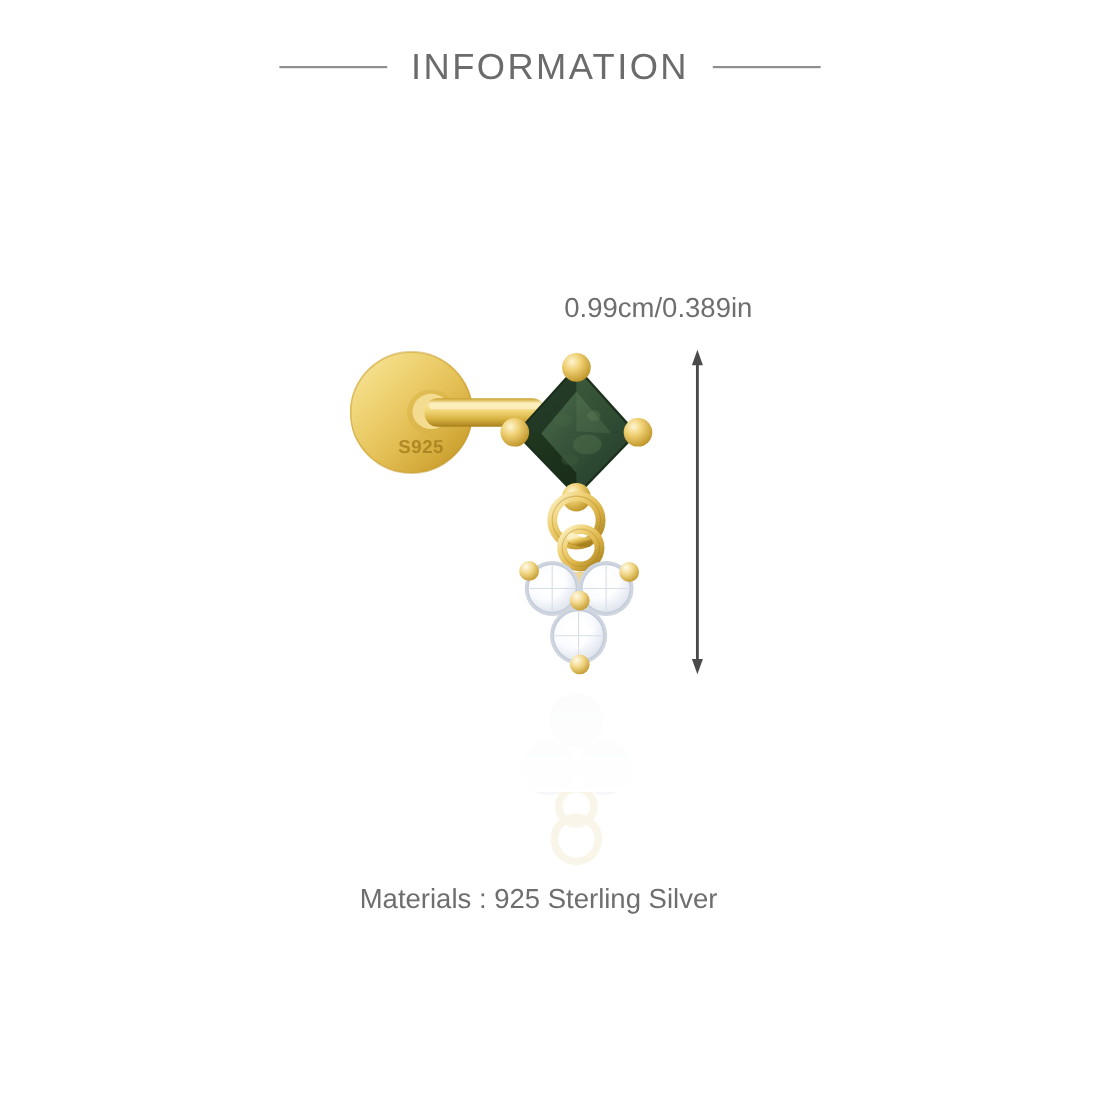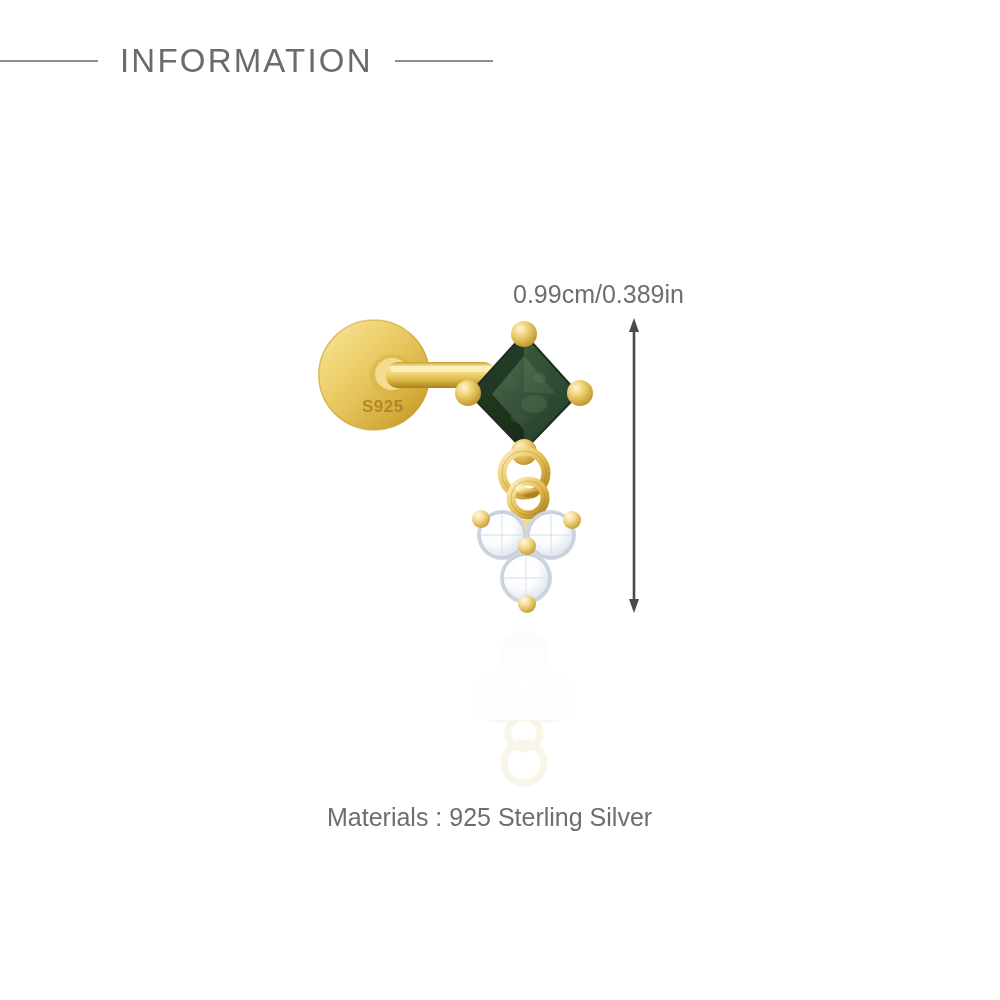--- a/index.html
+++ b/index.html
@@ -17,21 +17,21 @@
   }
 
   
   #header {
     position: absolute;
     top: 42px;
     left: 0;
     width: 1000px;
     display: flex;
     align-items: center;
-    justify-content: flex-start;
+    justify-content: center;
     gap: 22px;
   }
   .rule {
     width: 98px;
     height: 2px;
     background: #8e8e8e;
   }
   #header-title {
     font-size: 33px;
     letter-spacing: 2.2px;
@@ -45,21 +45,21 @@
     position: absolute;
     top: 0;
     left: 0;
     width: 1000px;
     height: 800px;
   }
 
   
   #dimension-label {
     position: absolute;
-    top: 280px;
+    top: 266px;
     left: 513px;
     font-size: 25px;
     color: #6e6e6e;
     white-space: nowrap;
   }
 
   
   #spec-list {
     position: absolute;
     left: 327px;

